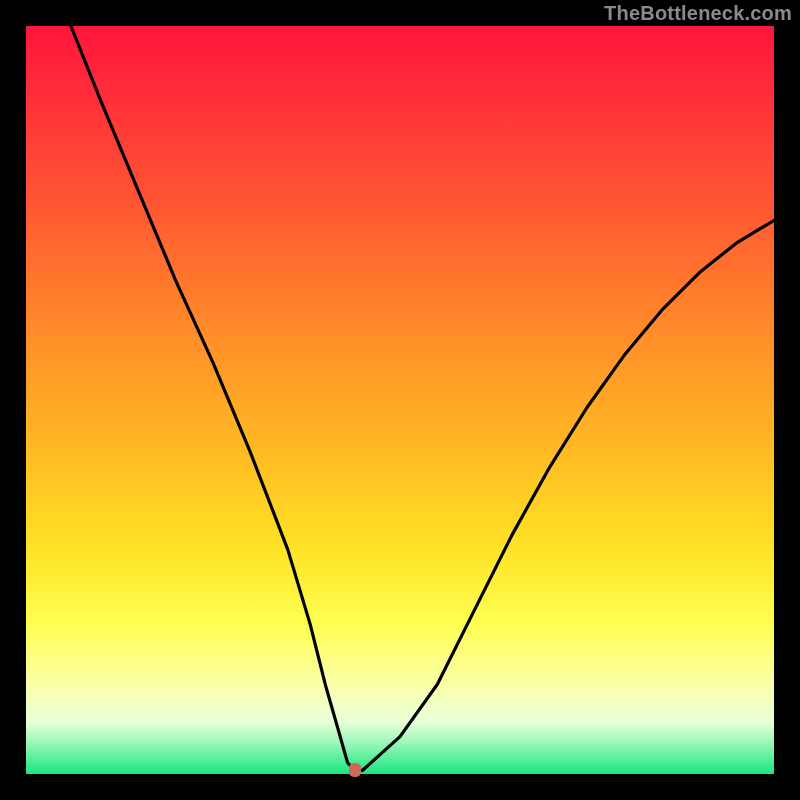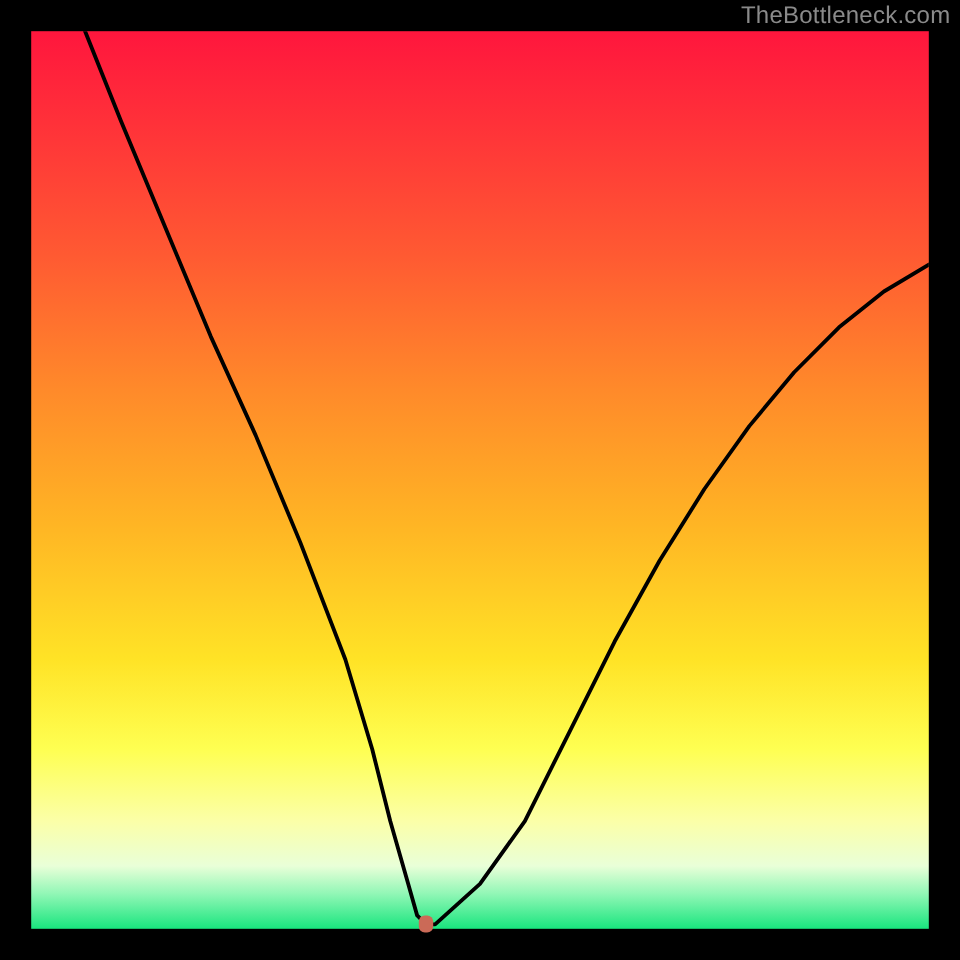--- a/index.html
+++ b/index.html
@@ -54,21 +54,21 @@
     background: #cb6a57;
     border-radius: 5px;
     transform: translate(-50%, -50%);
   }
   .watermark {
     position: absolute;
     top: 2px;
     right: 8px;
     color: #8a8a8a;
     font-size: 20px;
-    font-weight: 400;
+    font-weight: 700;
     letter-spacing: 0.2px;
   }
 </style>
 </head>
 <body>
 
 <div class="frame">
 
   <div class="plot-area">
     <svg class="curve" viewBox="0 0 748 748" preserveAspectRatio="none">

